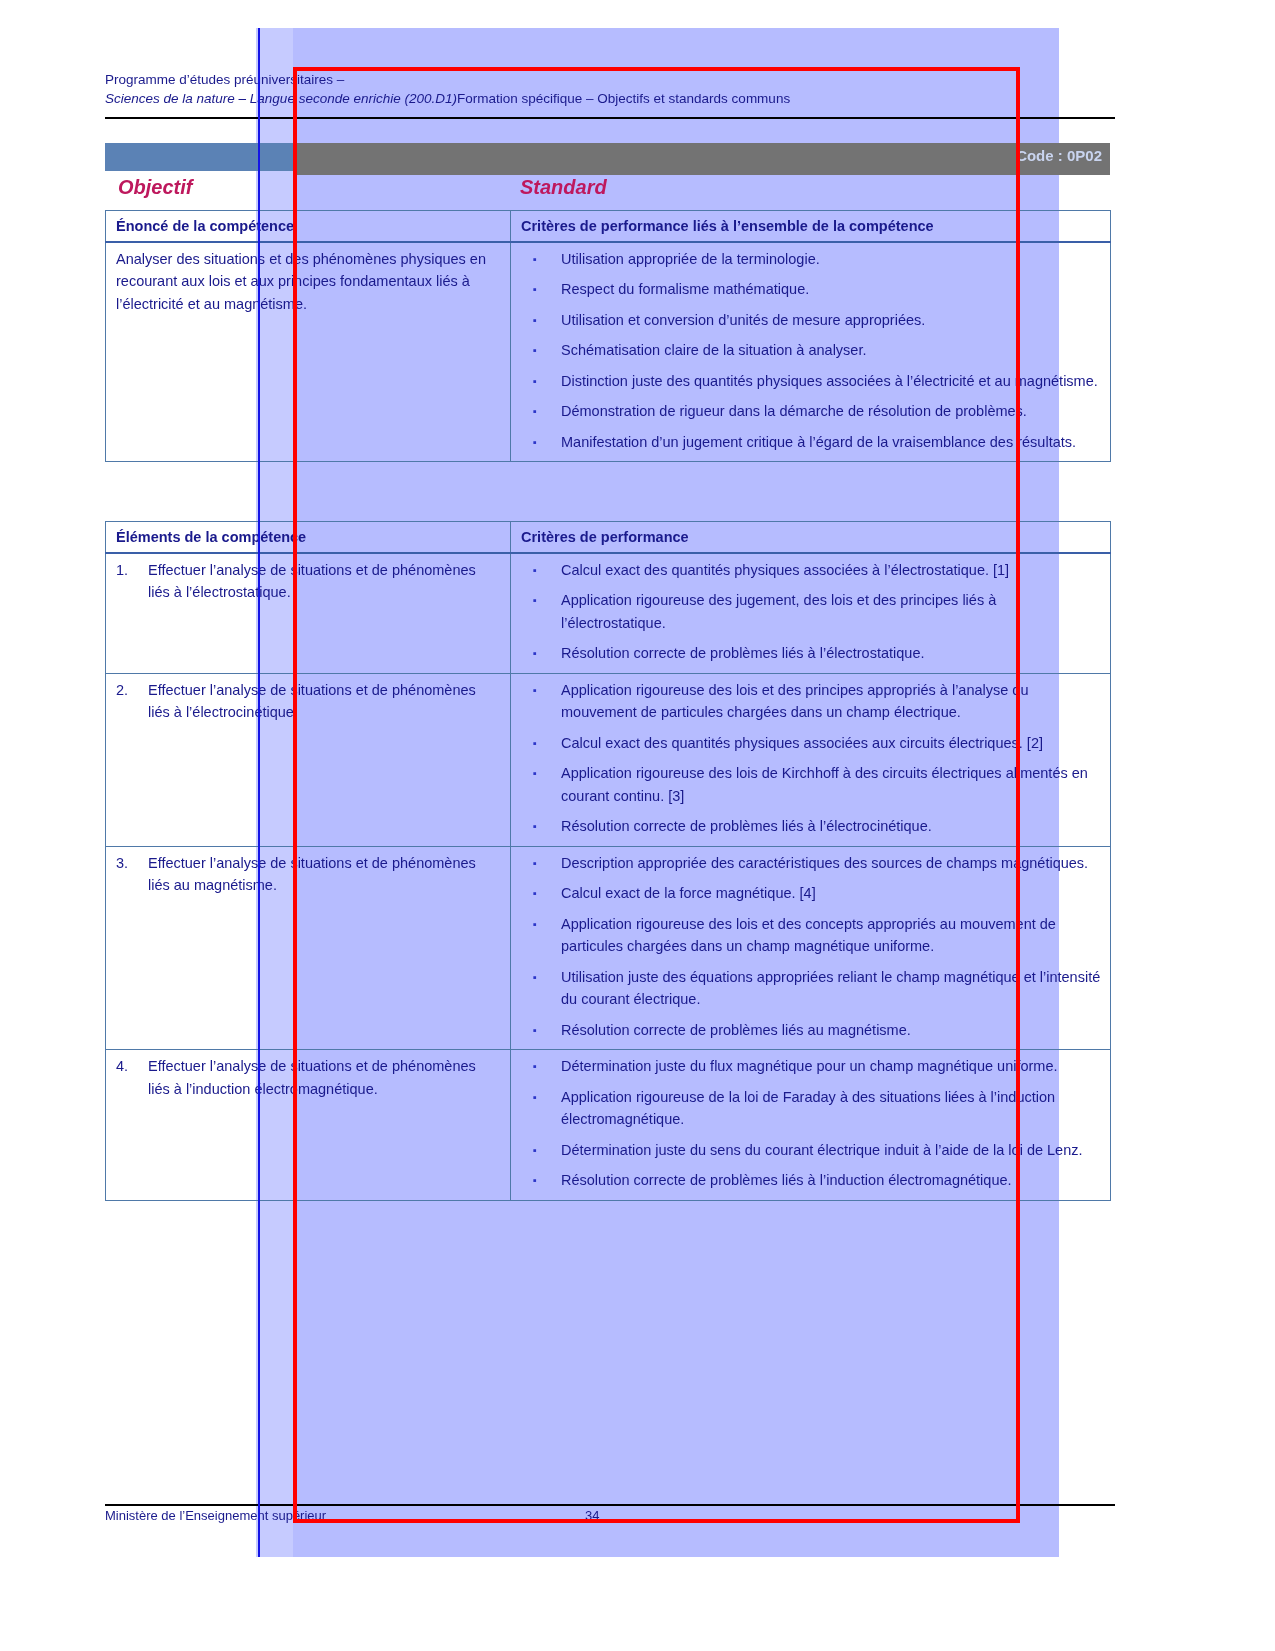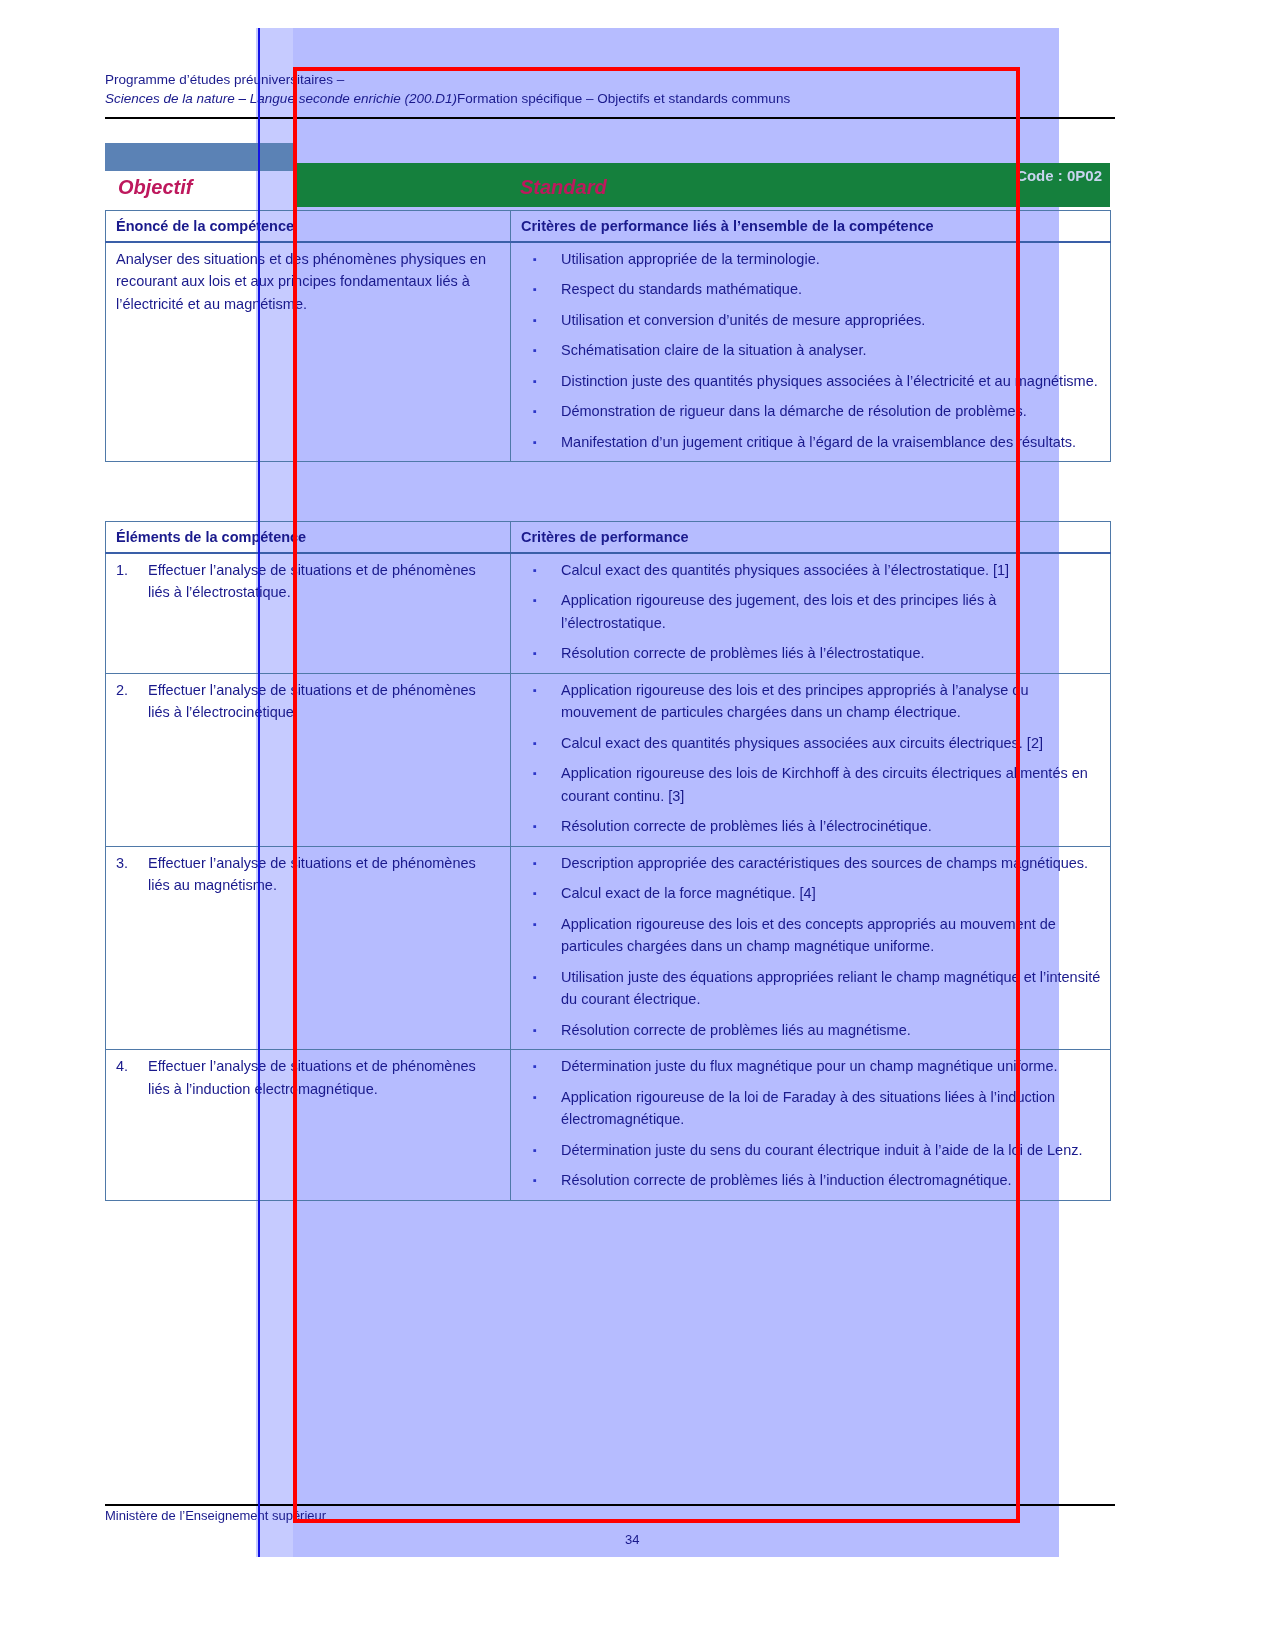--- a/index.html
+++ b/index.html
@@ -128,23 +128,22 @@
     width: 1010px;
     height: 2px;
     background: #000000;
   }
 
   .codebar {
     position: absolute;
     left: 296px;
     top: 143px;
     width: 814px;
-    height: 44px;
-    background: #15803d;
-    margin-top: 20px;
+    height: 32px;
+    background: #737373;
   }
   .codebar-left {
     position: absolute;
     left: 105px;
     top: 143px;
     width: 191px;
     height: 28px;
     background: #5b82b5;
   }
   .codebar .code {
@@ -249,23 +248,22 @@
     left: 105px;
     top: 1508px;
     width: 1005px;
     font-size: 13px;
     color: #1a1a8c;
     display: flex;
     justify-content: flex-start;
   }
   .footer .pgno {
     position: absolute;
-    left: 520px;
+    left: 480px;
     top: 0;
-    margin-top: 24px;
   }
 </style>
 </head>
 <body>
 
 <div class="page">
 
   <div class="content">
 
     <div class="hdr">
@@ -295,21 +293,21 @@
       <tbody>
         <tr>
           <td class="hdr-cell">Énoncé de la compétence</td>
           <td class="hdr-cell">Critères de performance liés à l’ensemble de la compétence</td>
         </tr>
         <tr>
           <td>Analyser des situations et des phénomènes physiques en recourant aux lois et aux principes fondamentaux liés à l’électricité et au magnétisme.</td>
           <td>
             <ul class="crit">
               <li>Utilisation appropriée de la terminologie.</li>
-              <li>Respect du standards mathématique.</li>
+              <li>Respect du formalisme mathématique.</li>
               <li>Utilisation et conversion d’unités de mesure appropriées.</li>
               <li>Schématisation claire de la situation à analyser.</li>
               <li>Distinction juste des quantités physiques associées à l’électricité et au magnétisme.</li>
               <li>Démonstration de rigueur dans la démarche de résolution de problèmes.</li>
               <li>Manifestation d’un jugement critique à l’égard de la vraisemblance des résultats.</li>
             </ul>
           </td>
         </tr>
       </tbody>
     </table>

